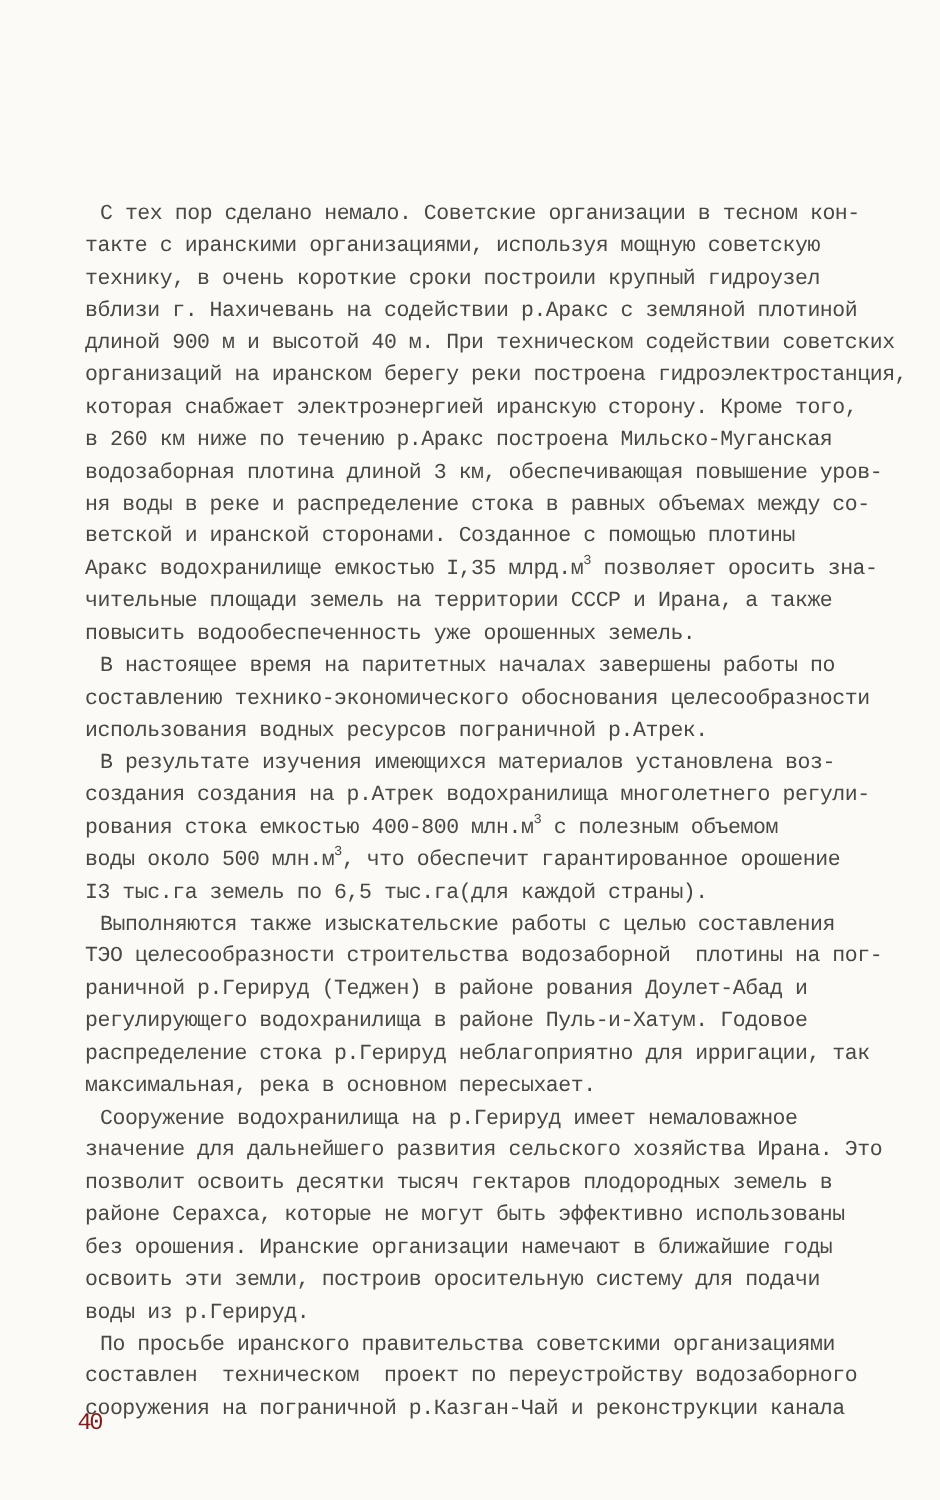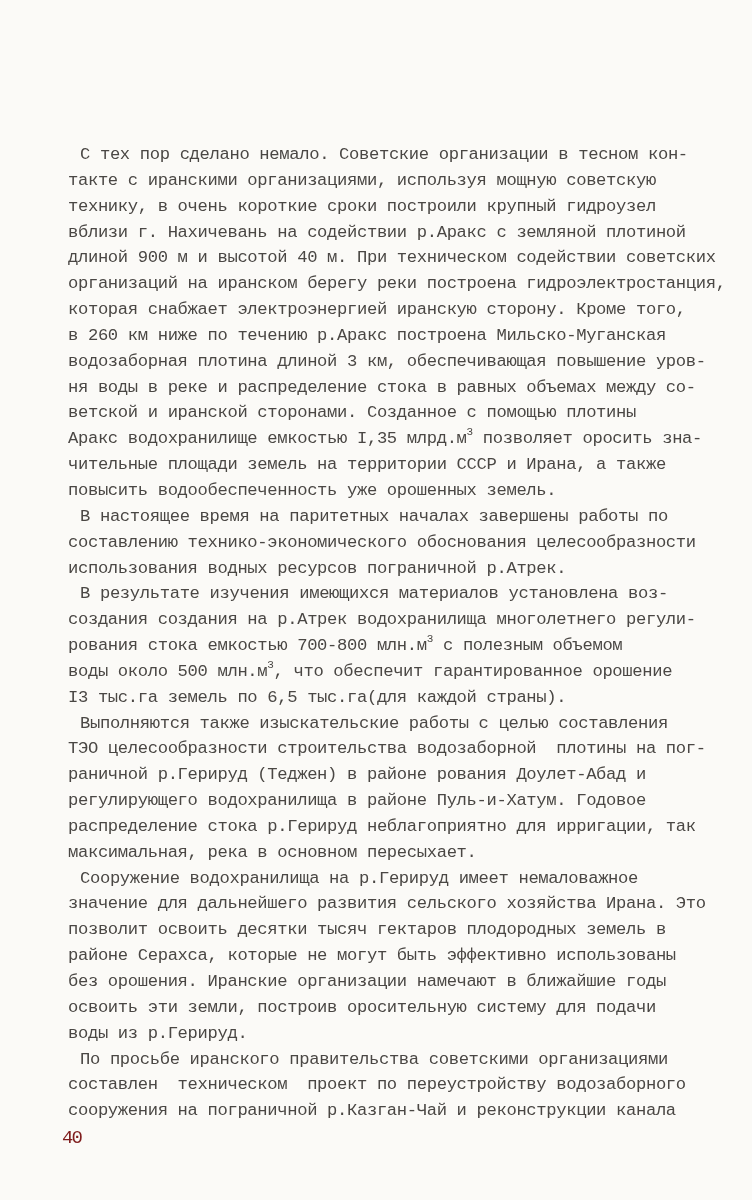--- a/index.html
+++ b/index.html
@@ -9,21 +9,21 @@
     position: relative;
     overflow: hidden;
   }
   .page {
     position: absolute;
     left: 0; top: 0; width: 752px; height: 1200px;
     background: #fbfaf7;
   }
   .text-block {
     position: absolute;
-    left: 68px; top: 142px;
+    left: 68px; top: 159px;
     width: 680px;
     font-family: "Liberation Mono", "DejaVu Sans Mono", monospace;
     font-size: 17.2px;
     line-height: 25.85px;
     color: #4a4744;
     letter-spacing: -0.35px;
     font-stretch: condensed;
   }
   .line { white-space: pre; height: 25.85px; }
   .line.indent { padding-left: 12px; }
@@ -54,21 +54,21 @@
       <div class="line"><span>ня воды в реке и распределение стока в равных объемах между со-</span></div>
       <div class="line"><span>ветской и иранской сторонами. Созданное с помощью плотины</span></div>
       <div class="line"><span>Аракс водохранилище емкостью I,35 млрд.м</span><sup>3</sup><span> позволяет оросить зна-</span></div>
       <div class="line"><span>чительные площади земель на территории СССР и Ирана, а также</span></div>
       <div class="line"><span>повысить водообеспеченность уже орошенных земель.</span></div>
       <div class="line indent"><span>В настоящее время на паритетных началах завершены работы по</span></div>
       <div class="line"><span>составлению технико-экономического обоснования целесообразности</span></div>
       <div class="line"><span>использования водных ресурсов пограничной р.Атрек.</span></div>
       <div class="line indent"><span>В результате изучения имеющихся материалов установлена воз-</span></div>
       <div class="line"><span>создания создания на р.Атрек водохранилища многолетнего регули-</span></div>
-      <div class="line"><span>рования стока емкостью 700-800 млн.м</span><sup>3</sup><span> с полезным объемом</span></div>
+      <div class="line"><span>рования стока емкостью 400-800 млн.м</span><sup>3</sup><span> с полезным объемом</span></div>
       <div class="line"><span>воды около 500 млн.м</span><sup>3</sup><span>, что обеспечит гарантированное орошение</span></div>
       <div class="line"><span>I3 тыс.га земель по 6,5 тыс.га(для каждой страны).</span></div>
       <div class="line indent"><span>Выполняются также изыскательские работы с целью составления</span></div>
       <div class="line"><span>ТЭО целесообразности строительства водозаборной  плотины на пог-</span></div>
       <div class="line"><span>раничной р.Герируд (Теджен) в районе рования Доулет-Абад и</span></div>
       <div class="line"><span>регулирующего водохранилища в районе Пуль-и-Хатум. Годовое</span></div>
       <div class="line"><span>распределение стока р.Герируд неблагоприятно для ирригации, так</span></div>
       <div class="line"><span>максимальная, река в основном пересыхает.</span></div>
       <div class="line indent"><span>Сооружение водохранилища на р.Герируд имеет немаловажное</span></div>
       <div class="line"><span>значение для дальнейшего развития сельского хозяйства Ирана. Это</span></div>

